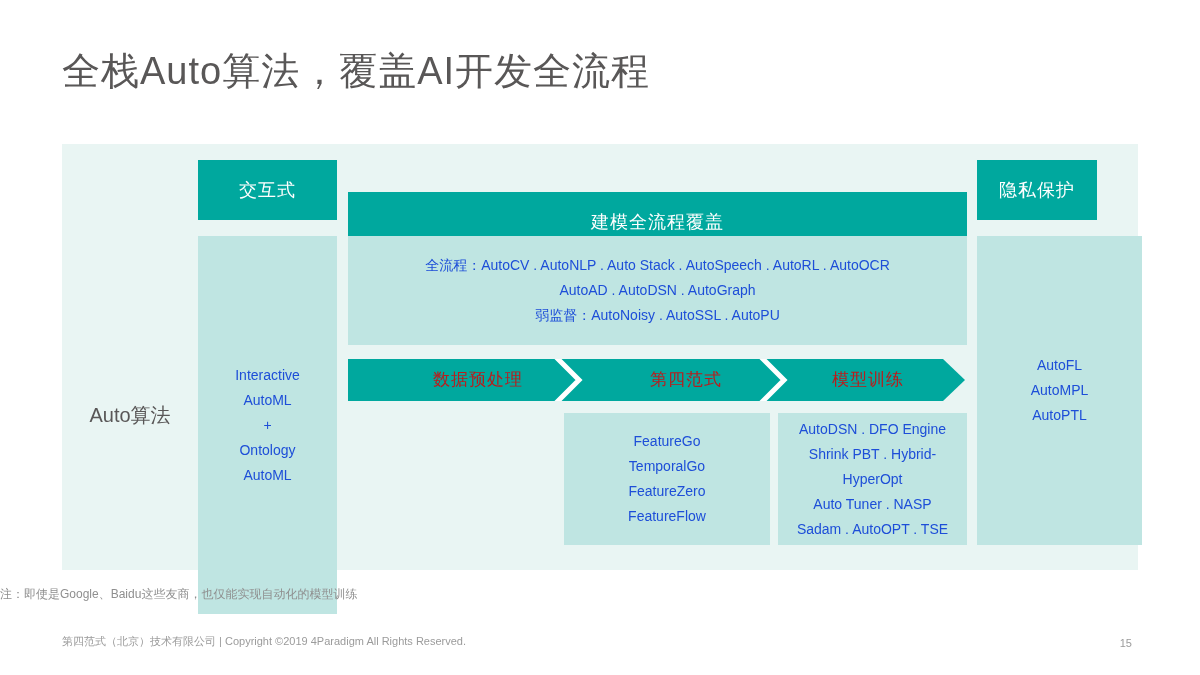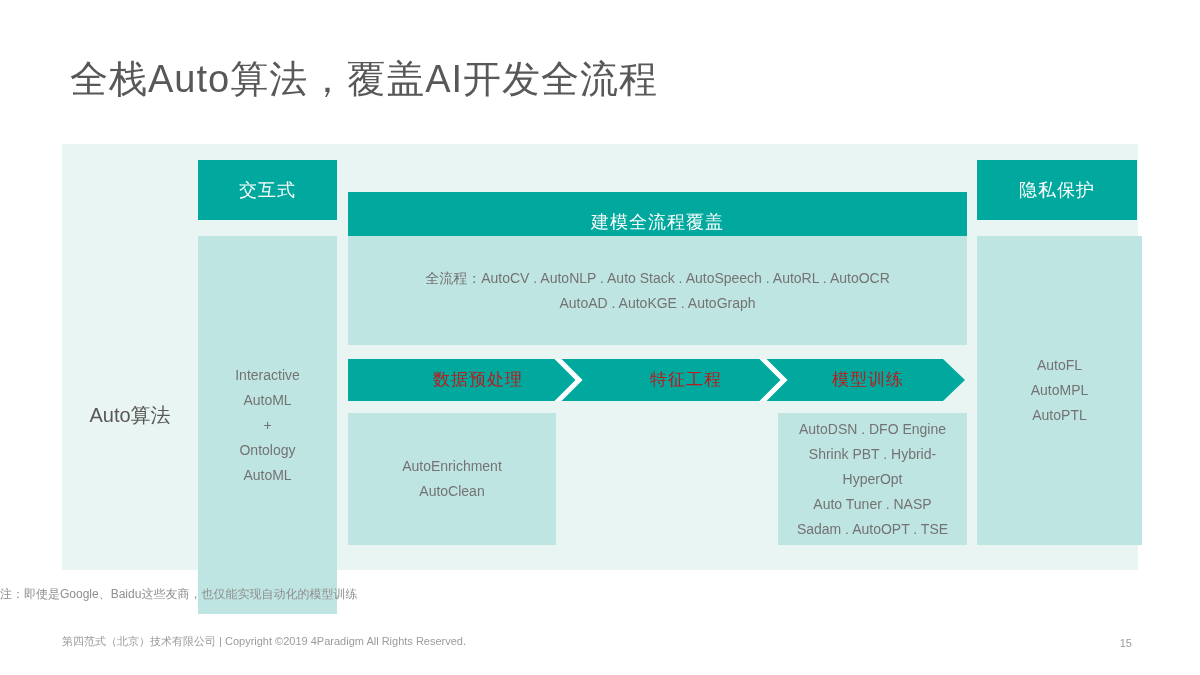--- a/index.html
+++ b/index.html
@@ -8,21 +8,21 @@
     position: relative;
     background: #ffffff;
     overflow: hidden;
     font-family: "Liberation Sans", "DejaVu Sans", sans-serif;
     -webkit-font-smoothing: antialiased;
   }
 
   .title {
     position: absolute;
     left: 62px; top: 46px;
-    margin: 8px;
+    margin: 0;
     font-size: 38px;
     font-weight: 300;
     letter-spacing: 1px;
     color: #595757;
   }
 
   .panel {
     position: absolute;
     left: 62px; top: 144px;
     width: 1076px; height: 426px;
@@ -42,26 +42,26 @@
     position: absolute;
     top: 16px; height: 60px;
     background: #00A89E;
     color: #ffffff;
     display: flex; align-items: center; justify-content: center;
     font-size: 18px;
     letter-spacing: 1px;
   }
   .hdr-interactive { left: 136px; width: 139px; }
   .hdr-modeling    { left: 286px; width: 619px; margin-top: 32px; }
-  .hdr-privacy     { left: 915px; width: 160px; font-family: Liberation Serif, serif; }
+  .hdr-privacy     { left: 915px; width: 120px; font-family: Liberation Serif, serif; }
 
   .box {
     position: absolute;
     background: #BFE5E2;
-    color: #737373;
+    color: #1d4ed8;
     font-size: 14px;
     text-align: center;
     display: flex; flex-direction: column;
     align-items: center; justify-content: center;
   }
   .box .line { line-height: 25px; white-space: nowrap; }
 
   .box-interactive { left: 136px; top: 92px;  width: 139px; height: 378px; }
   .box-fullprocess { left: 286px; top: 92px;  width: 619px; height: 109px; }
   .box-privacy     { left: 915px; top: 92px;  width: 165px; height: 309px; }
@@ -127,39 +127,42 @@
   <div class="box box-interactive">
     <div class="line">Interactive</div>
     <div class="line">AutoML</div>
     <div class="line">+</div>
     <div class="line">Ontology</div>
     <div class="line">AutoML</div>
   </div>
 
   <div class="box box-fullprocess">
     <div class="line">全流程：AutoCV . AutoNLP . Auto Stack . AutoSpeech . AutoRL . AutoOCR</div>
-    <div class="line">AutoAD . AutoKGE . AutoGraph</div>
+    <div class="line">AutoAD . AutoDSN . AutoGraph</div>
+    <div class="line">弱监督：AutoNoisy . AutoSSL . AutoPU</div>
   </div>
 
   <div class="arrow-band">
     <svg width="619" height="42" viewBox="0 0 619 42">
       <polygon points="0,0 595,0 617,21 595,42 0,42" fill="#00A89E"></polygon>
       <polyline points="207,-3 231,21 207,45" stroke="#FFFFFF" stroke-width="5" fill="none"></polyline>
       <polyline points="412,-3 436,21 412,45" stroke="#FFFFFF" stroke-width="5" fill="none"></polyline>
     </svg>
     <span class="stage stage-1">数据预处理</span>
-    <span class="stage stage-2">特征工程</span>
+    <span class="stage stage-2">第四范式</span>
     <span class="stage stage-3">模型训练</span>
   </div>
 
-  <div class="box box-stage1">
-    <div class="line">AutoEnrichment</div>
-    <div class="line">AutoClean</div>
+
+  <div class="box box-stage2">
+    <div class="line">FeatureGo</div>
+    <div class="line">TemporalGo</div>
+    <div class="line">FeatureZero</div>
+    <div class="line">FeatureFlow</div>
   </div>
-
 
   <div class="box box-stage3">
     <div class="line">AutoDSN . DFO Engine</div>
     <div class="line">Shrink PBT . Hybrid-</div>
     <div class="line">HyperOpt</div>
     <div class="line">Auto Tuner . NASP</div>
     <div class="line">Sadam . AutoOPT . TSE</div>
   </div>
 
   <div class="box box-privacy">

